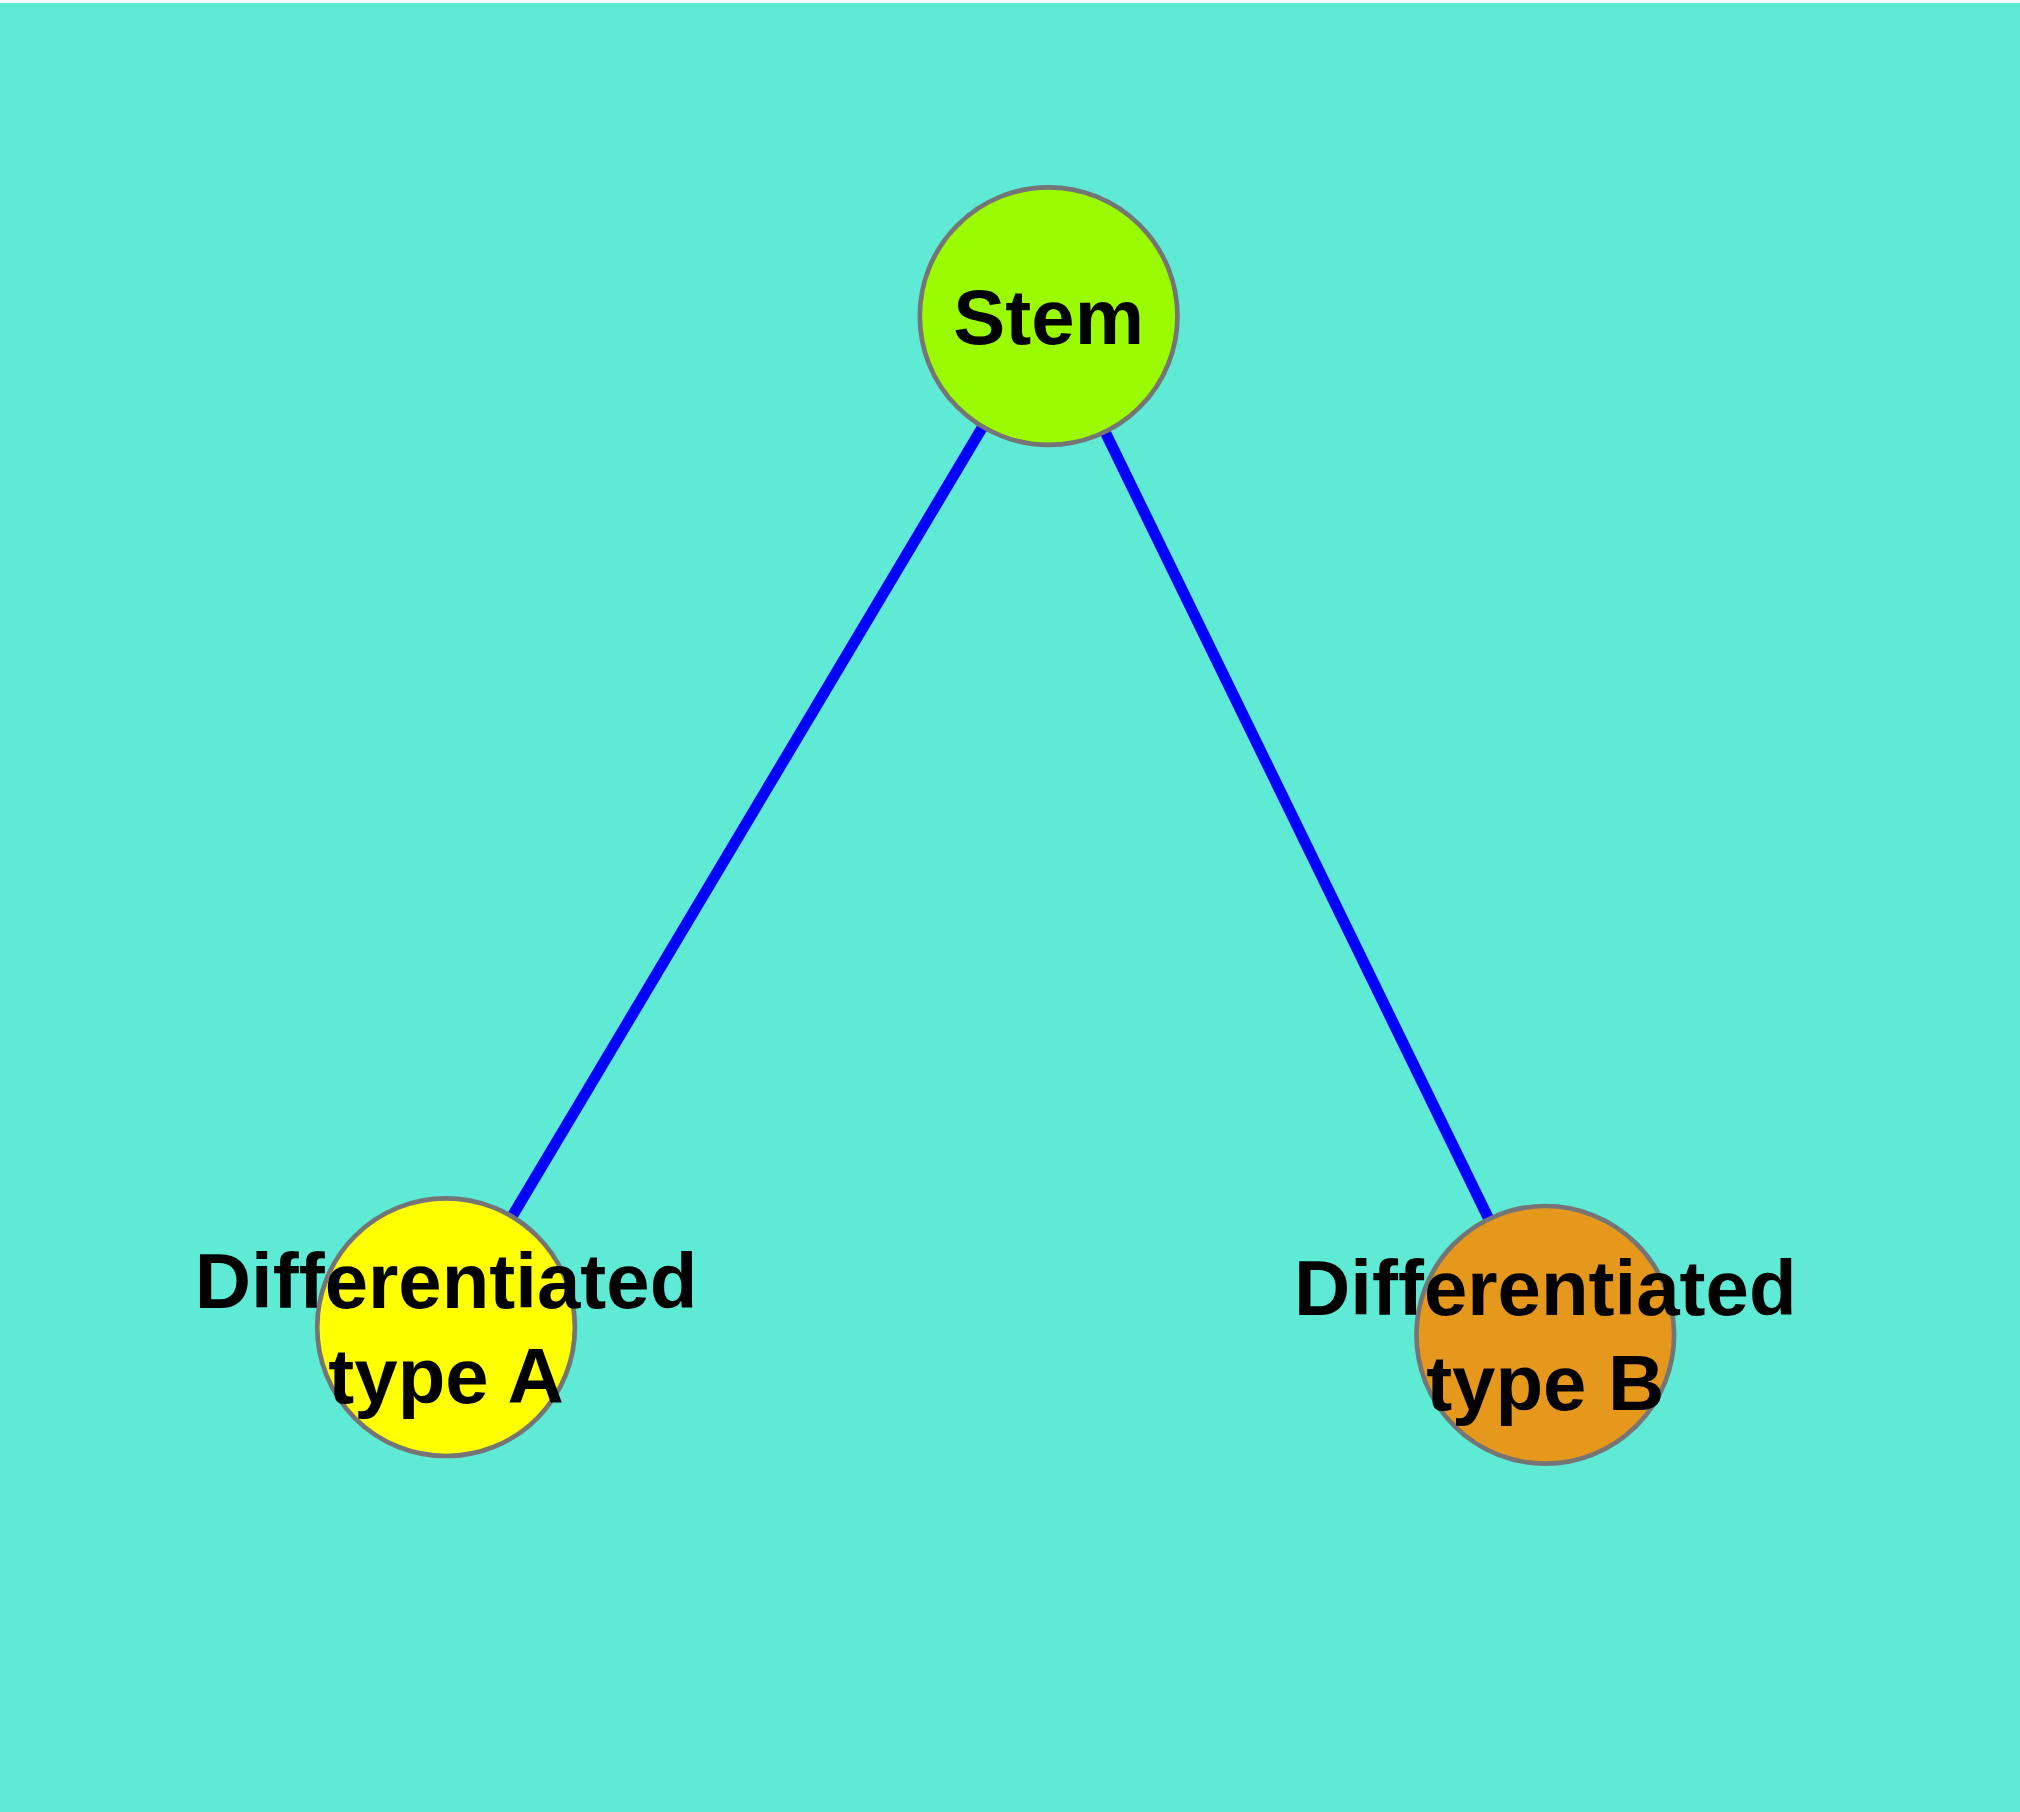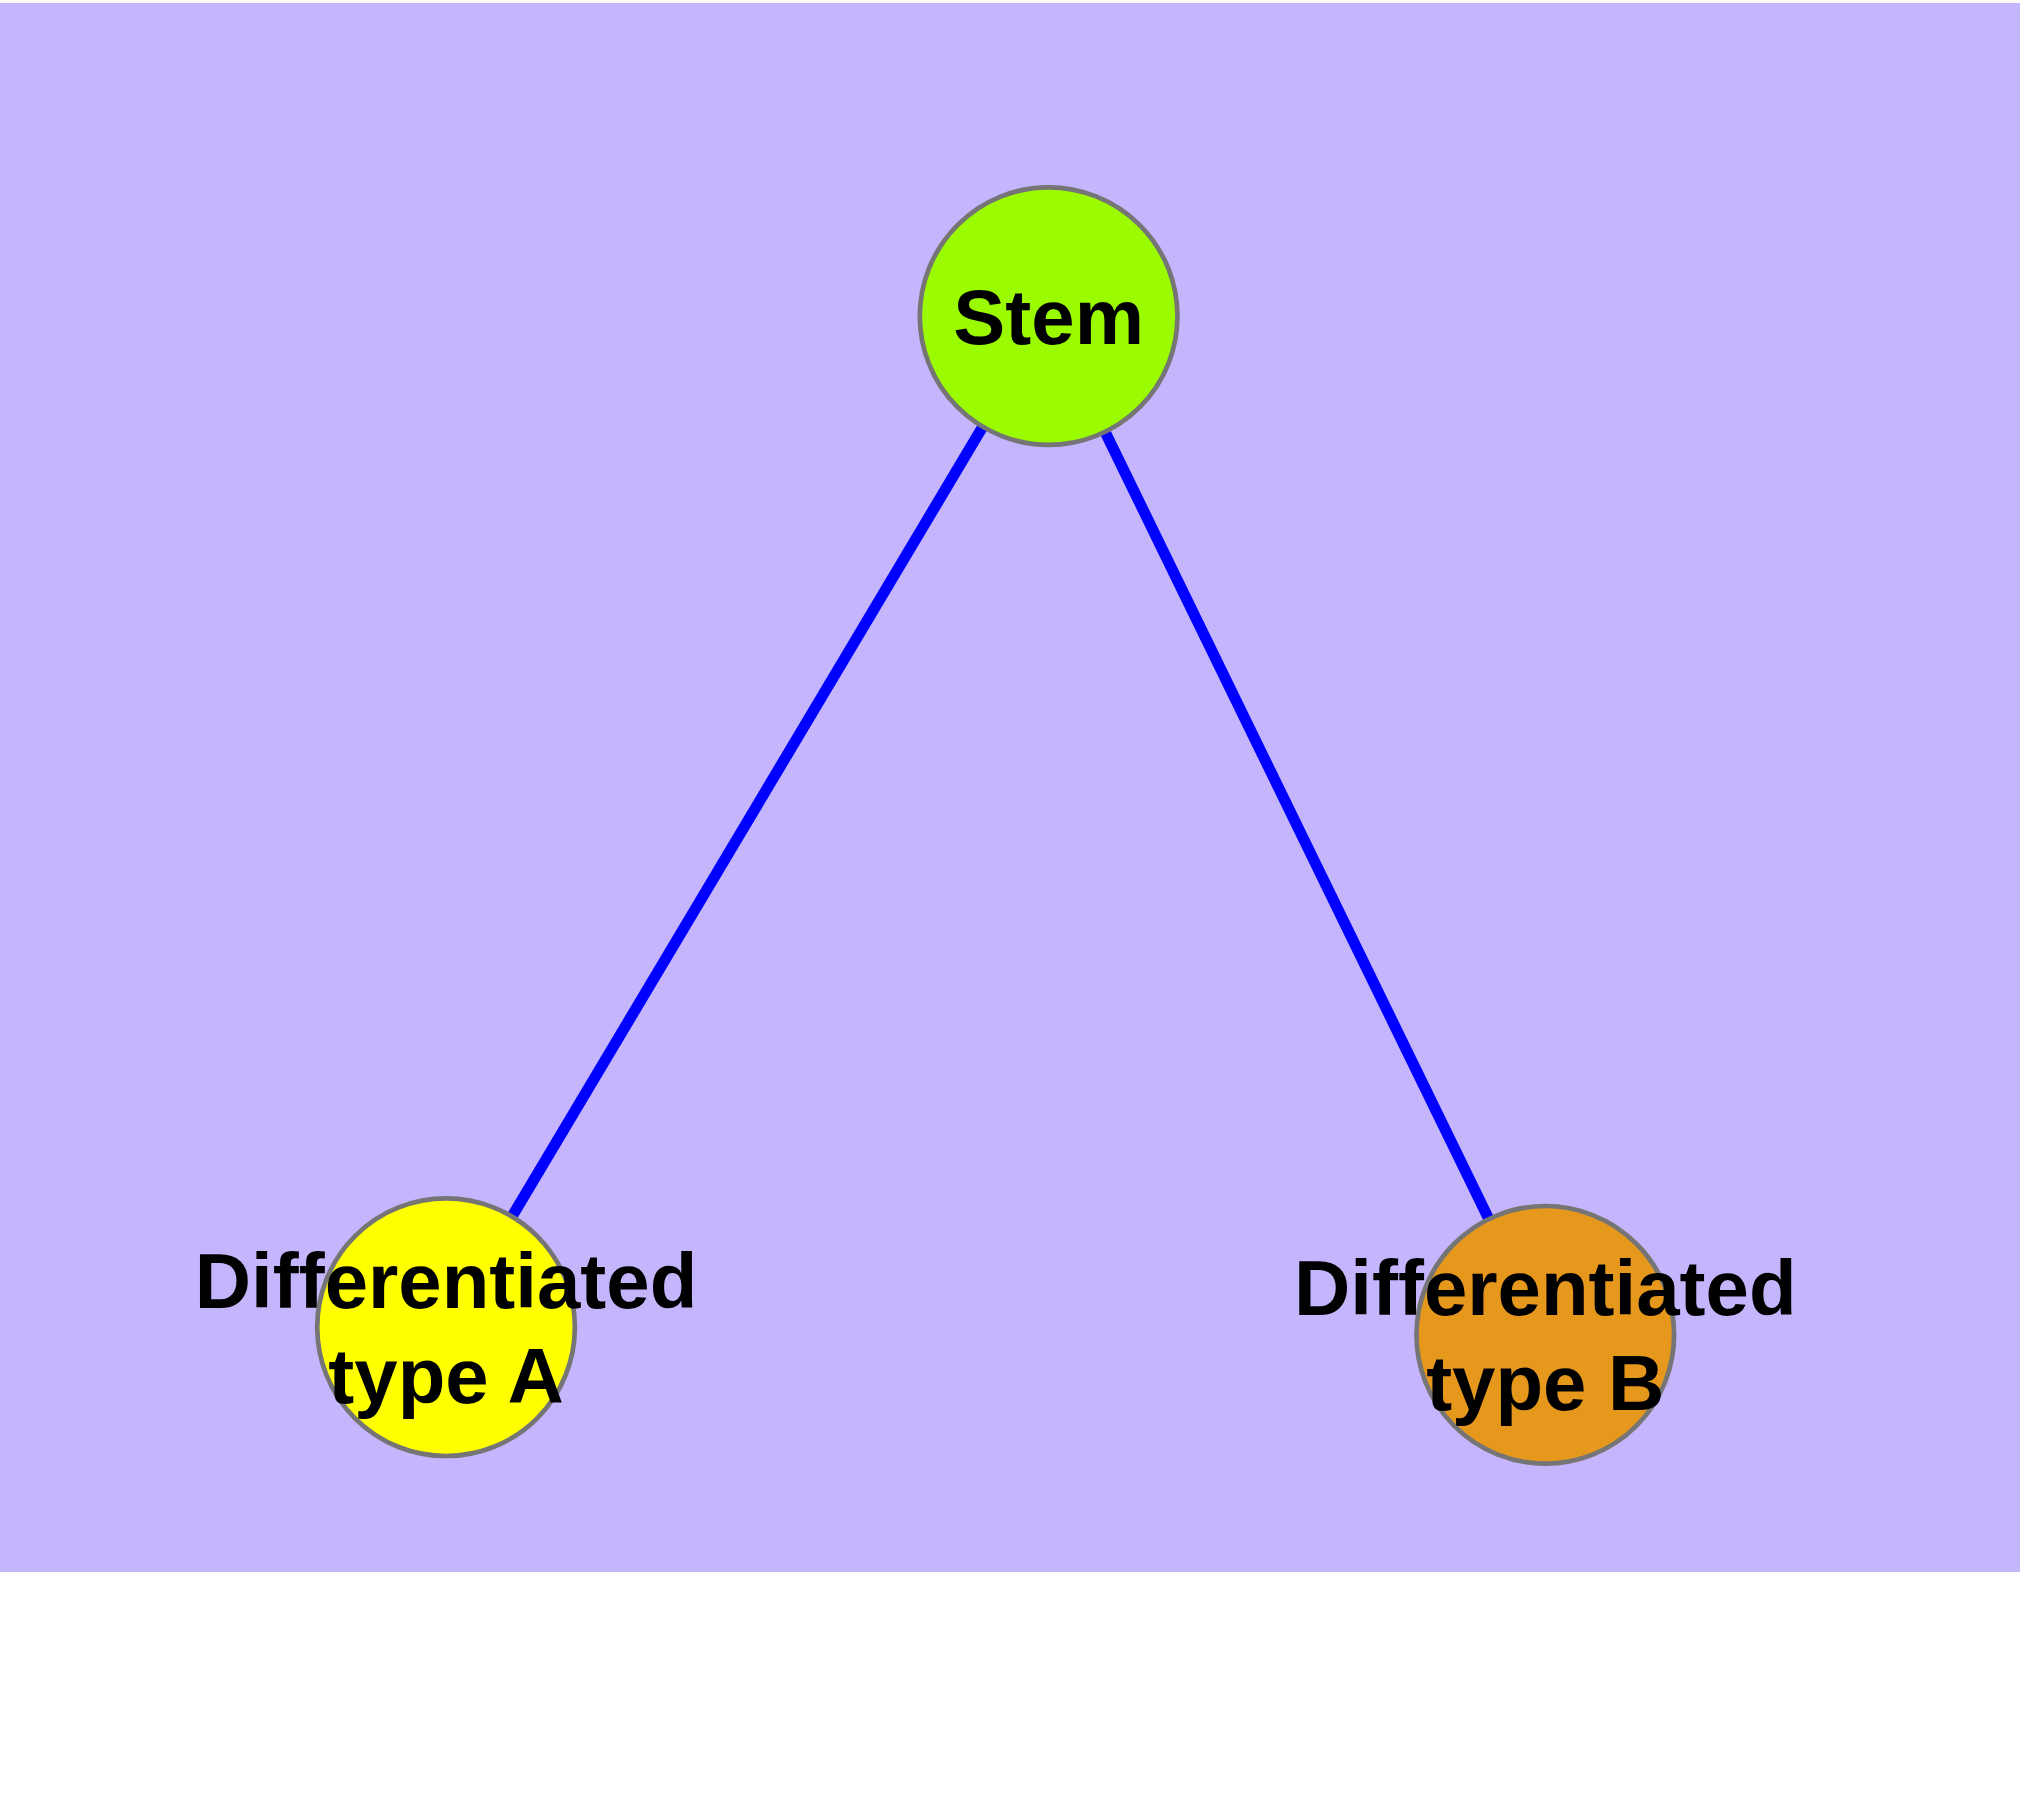--- a/index.html
+++ b/index.html
@@ -30,21 +30,21 @@
     font-family: "Liberation Sans", sans-serif;
     font-weight: bold;
     font-size: 92px;
     fill: #000000;
     text-anchor: middle;
   }
 </style>
 </head>
 <body>
 
-<div id="canvas" style="background: #c4b5fd; width: 2021px; height: 1572px;">
+<div id="canvas" style="background: #5eead4; width: 2021px; height: 1812px;">
   <svg id="diagram-svg" width="2021" height="1812" viewBox="0 0 2384 2138" xmlns="http://www.w3.org/2000/svg">
     <g id="edges-layer">
         <line x1="1237" y1="373" x2="526" y2="1566" stroke="#0000FF" stroke-width="13"></line>
         <line x1="1237" y1="373" x2="1823" y2="1575" stroke="#0000FF" stroke-width="13"></line>
       </g>
     <g id="nodes-layer">
         <g>
           <circle cx="1237" cy="373" r="152" fill="#9BFB00" stroke="#757575" stroke-width="5.5"></circle>
           <text class="node-label"><tspan x="1237" y="406">Stem</tspan></text>
         </g>

